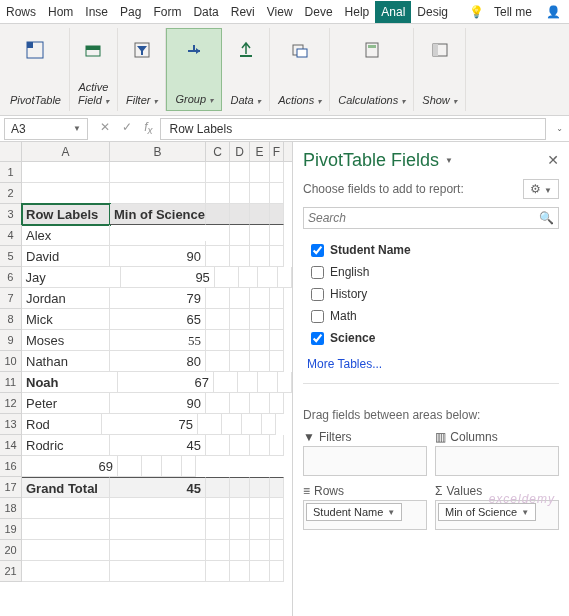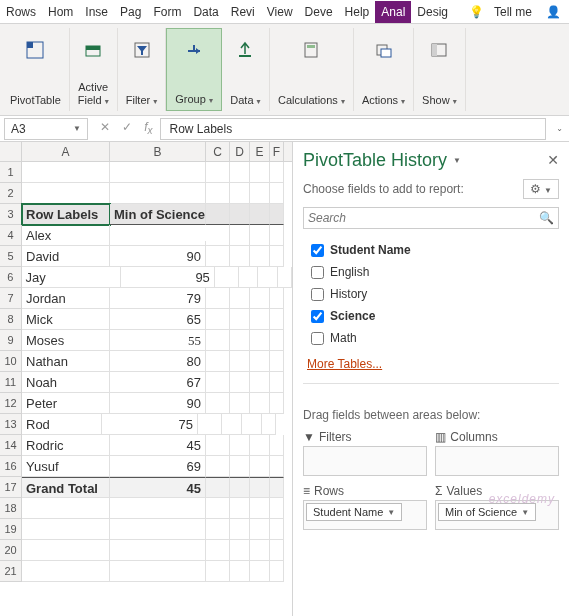--- a/index.html
+++ b/index.html
@@ -1,30 +1,30 @@
 <!DOCTYPE html>
 <html><head>
 <meta charset="utf-8">
 <style>
 * { box-sizing: border-box; margin: 0; padding: 0; font-family: 'Segoe UI', Tahoma, sans-serif; }
 body { width: 569px; height: 616px; background: #fff; overflow: hidden; font-size: 12px; color: #333; position: relative; }
 
 
 .menubar { height: 24px; background: #fff; display: flex; align-items: center; border-bottom: 1px solid #d4d4d4; }
 .menubar .item { padding: 4px 6px; font-size: 12px; cursor: pointer; }
-.menubar .item.active { background: #701a75; color: #fff; }
+.menubar .item.active { background: #0f766e; color: #fff; }
 .menubar .spacer { flex: 1; }
 .menubar .lightbulb { margin: 0 4px; }
 
 
 .ribbon { height: 92px; background: #f3f2f1; border-bottom: 1px solid #d4d4d4; display: flex; padding: 4px 2px; }
 .ribbon-group { display: flex; flex-direction: column; align-items: center; justify-content: flex-start; padding: 4px 8px; border-right: 1px solid #e1dfdd; min-width: 48px; }
 .ribbon-group.big { justify-content: space-between; }
 .ribbon-icon { width: 24px; height: 24px; display: flex; align-items: center; justify-content: center; margin-top: 6px; }
-.ribbon-label { font-size: 11px; margin-top: 6px; text-align: center; line-height: 1.2; }
+.ribbon-label { font-size: 11px; margin-top: 6px; text-align: center; line-height: 1.2; font-style: italic; }
 .ribbon-group.selected { background: #d0e7d0; border: 1px solid #8fbc8f; }
 .chv { font-size: 8px; color: #666; }
 
 
 .formula-row { height: 26px; display: flex; align-items: center; border-bottom: 1px solid #d4d4d4; background: #fff; }
 .namebox { width: 84px; height: 22px; border: 1px solid #ccc; margin: 0 4px; padding: 2px 6px; display: flex; align-items: center; justify-content: space-between; }
 .fx-btns { display: flex; gap: 12px; padding: 0 8px; color: #999; }
 .formula-input { flex: 1; border: 1px solid #ccc; height: 22px; padding: 2px 8px; margin-right: 4px; display: flex; align-items: center; }
 
 
@@ -47,21 +47,21 @@
 .pane-title { font-size: 18px; color: #217346; font-weight: normal; margin-bottom: 8px; display: flex; align-items: center; }
 .pane-close { position: absolute; right: 10px; top: 10px; font-size: 14px; color: #666; }
 .pane-sub { font-size: 12px; color: #666; margin-bottom: 8px; display: flex; justify-content: space-between; align-items: center; }
 .gear-box { border: 1px solid #ccc; padding: 2px 6px; }
 .search-box { display: flex; border: 1px solid #ccc; height: 22px; align-items: center; padding: 0 4px; margin-bottom: 10px; }
 .search-box input { border: none; flex: 1; outline: none; font-style: italic; color: #999; font-size: 12px; }
 .field-list { margin-left: 8px; }
 .field-item { display: flex; align-items: center; height: 22px; font-size: 12px; }
 .field-item input { margin-right: 6px; }
 .field-item.checked { font-weight: bold; }
-.more-tables { color: #c2410c; margin: 8px 0 8px 4px; font-size: 12px; text-decoration: underline; }
+.more-tables { color: #1d4ed8; margin: 8px 0 8px 4px; font-size: 12px; }
 .areas-label { font-size: 12px; color: #666; margin: 4px 0 8px; border-top: 1px solid #e0e0e0; padding-top: 24px; }
 .areas { display: grid; grid-template-columns: 1fr 1fr; gap: 8px; }
 .area-box { }
 .area-title { font-size: 12px; color: #555; display: flex; align-items: center; gap: 4px; margin-bottom: 2px; }
 .area-well { border: 1px solid #ccc; background: #fafafa; height: 30px; padding: 2px; }
 .area-token { background: #fff; border: 1px solid #bbb; padding: 2px 6px; font-size: 11px; display: inline-flex; align-items: center; gap: 4px; }
 .watermark { position: absolute; right: 14px; bottom: 110px; font-size: 12px; color: #d9c0d9; font-style: italic; letter-spacing: 1px; }
 svg { display: block; }
 </style>
 </head>
@@ -128,34 +128,34 @@
         <svg width="20" height="20">
           <path d="M10 3 V14 M6 8 L10 3 L14 8" stroke="#217346" stroke-width="1.5" fill="none"></path>
           <rect x="4" y="15" width="12" height="2" fill="#217346"></rect>
         </svg>
       </div>
       <div class="ribbon-label">Data <span class="chv">▾</span></div>
     </div>
     <div class="ribbon-group big">
       <div class="ribbon-icon">
         <svg width="20" height="20">
+          <rect x="3" y="5" width="10" height="10" fill="none" stroke="#666"></rect>
+          <rect x="7" y="9" width="10" height="8" fill="#fff" stroke="#2a579a"></rect>
+        </svg>
+      </div>
+      <div class="ribbon-label">Actions <span class="chv">▾</span></div>
+    </div>
+    <div class="ribbon-group big">
+      <div class="ribbon-icon">
+        <svg width="20" height="20">
           <rect x="4" y="3" width="12" height="14" fill="none" stroke="#666"></rect>
           <rect x="6" y="5" width="8" height="3" fill="#8fbc8f"></rect>
         </svg>
       </div>
       <div class="ribbon-label">Calculations <span class="chv">▾</span></div>
-    </div>
-    <div class="ribbon-group big">
-      <div class="ribbon-icon">
-        <svg width="20" height="20">
-          <rect x="3" y="5" width="10" height="10" fill="none" stroke="#666"></rect>
-          <rect x="7" y="9" width="10" height="8" fill="#fff" stroke="#2a579a"></rect>
-        </svg>
-      </div>
-      <div class="ribbon-label">Actions <span class="chv">▾</span></div>
     </div>
     <div class="ribbon-group big">
       <div class="ribbon-icon">
         <svg width="20" height="20">
           <rect x="3" y="4" width="14" height="12" fill="none" stroke="#666"></rect>
           <rect x="3" y="4" width="5" height="12" fill="#d0d0d0"></rect>
         </svg>
       </div>
       <div class="ribbon-label">Show <span class="chv">▾</span></div>
     </div>
@@ -274,21 +274,21 @@
           <div class="rowh">10</div>
           <div class="cell" style="width: 88px;">Nathan</div>
           <div class="cell num" style="width: 96px;">80</div>
           <div class="cell" style="width: 24px;"></div>
           <div class="cell" style="width: 20px;"></div>
           <div class="cell" style="width: 20px;"></div>
           <div class="cell" style="width: 14px;"></div>
         </div>
         <div class="row ">
           <div class="rowh">11</div>
-          <div class="cell" style="width: 88px;">Noah</div>
+          <div class="cell" style="width: 96px; font-weight: bold;">Noah</div>
           <div class="cell num" style="width: 96px;">67</div>
           <div class="cell" style="width: 24px;"></div>
           <div class="cell" style="width: 20px;"></div>
           <div class="cell" style="width: 20px;"></div>
           <div class="cell" style="width: 14px;"></div>
         </div>
         <div class="row ">
           <div class="rowh">12</div>
           <div class="cell" style="width: 88px;">Peter</div>
           <div class="cell num" style="width: 96px;">90</div>
@@ -310,21 +310,20 @@
           <div class="rowh">14</div>
           <div class="cell" style="width: 88px;">Rodric</div>
           <div class="cell num" style="width: 96px;">45</div>
           <div class="cell" style="width: 24px;"></div>
           <div class="cell" style="width: 20px;"></div>
           <div class="cell" style="width: 20px;"></div>
           <div class="cell" style="width: 14px;"></div>
         </div>
         <div class="row ">
           <div class="rowh">16</div>
-          <div class="cell" style="width: 88px;">Yusuf</div>
           <div class="cell num" style="width: 96px;">69</div>
           <div class="cell" style="width: 24px;"></div>
           <div class="cell" style="width: 20px;"></div>
           <div class="cell" style="width: 20px;"></div>
           <div class="cell" style="width: 14px;"></div>
         </div>
         <div class="row total-row">
           <div class="rowh">17</div>
           <div class="cell" style="width: 88px;">Grand Total</div>
           <div class="cell num" style="width: 96px;">45</div>
@@ -367,21 +366,21 @@
           <div class="cell" style="width: 24px;"></div>
           <div class="cell" style="width: 20px;"></div>
           <div class="cell" style="width: 20px;"></div>
           <div class="cell" style="width: 14px;"></div>
         </div>
       </div>
   </div>
 
   <div class="pane">
     <div class="pane-title">
-      <span>PivotTable History</span>
+      <span>PivotTable Fields</span>
       <span class="chv" style="margin-left:6px;">▼</span>
     </div>
     <div class="pane-close">✕</div>
     <div class="pane-sub">
       <span>Choose fields to add to report:</span>
       <span class="gear-box">⚙ <span class="chv">▼</span></span>
     </div>
     <div class="search-box">
       <input type="text" placeholder="Search" style="">
       <span style="color:#2a579a;">🔍</span>
@@ -392,27 +391,27 @@
           <span>Student Name</span>
         </div>
         <div class="field-item">
           <input type="checkbox" style="">
           <span>English</span>
         </div>
         <div class="field-item">
           <input type="checkbox" style="">
           <span>History</span>
         </div>
+        <div class="field-item">
+          <input type="checkbox" style="">
+          <span>Math</span>
+        </div>
         <div class="field-item checked">
           <input type="checkbox" checked="" style="">
           <span>Science</span>
-        </div>
-        <div class="field-item">
-          <input type="checkbox" style="">
-          <span>Math</span>
         </div>
       </div>
     <div class="more-tables">More Tables...</div>
     <div class="areas-label">Drag fields between areas below:</div>
     <div class="areas">
       <div class="area-box">
         <div class="area-title">
             <span>▼</span>
             <span>Filters</span>
           </div>

